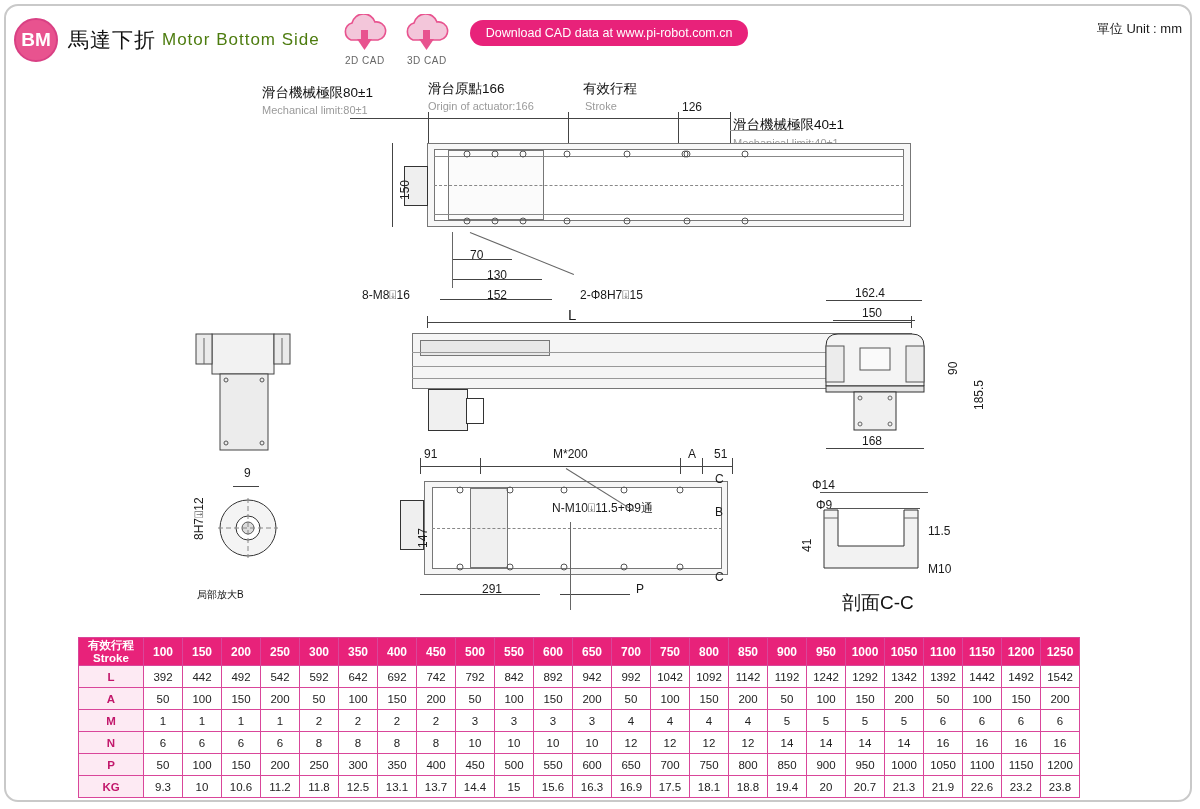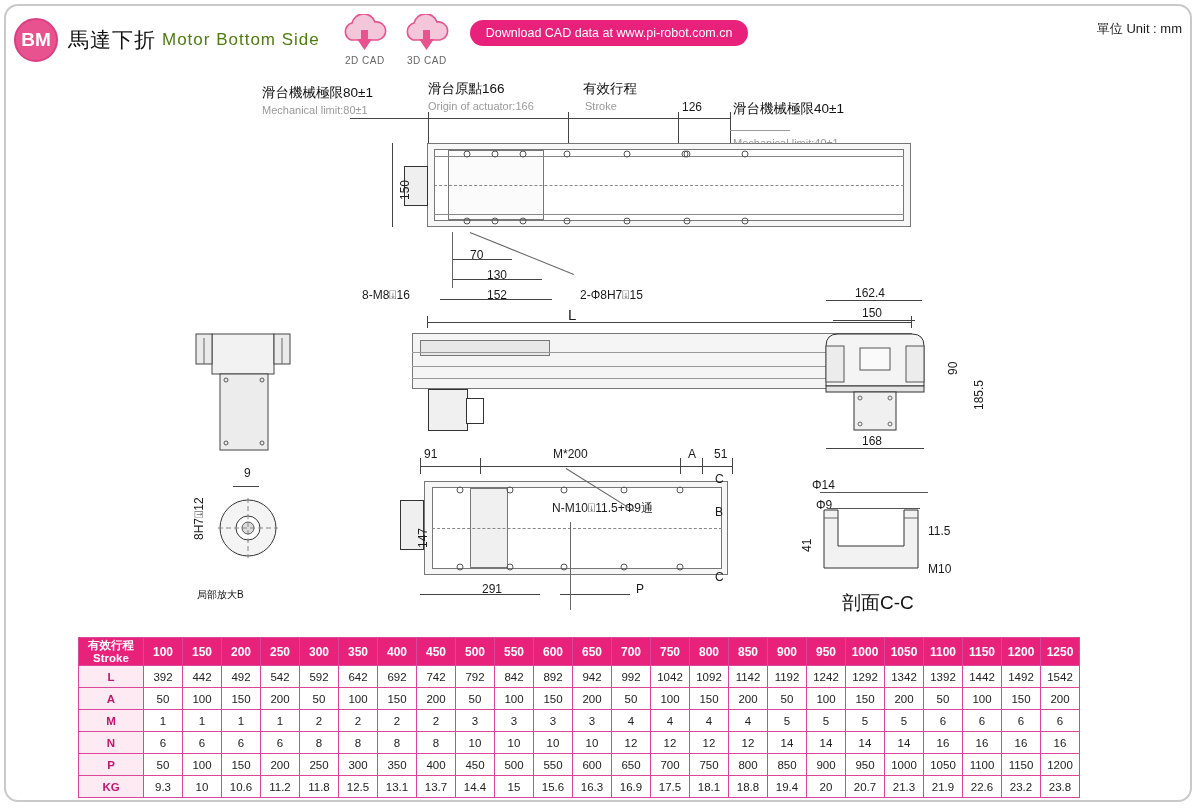--- a/index.html
+++ b/index.html
@@ -94,21 +94,21 @@
 </div>
 <div class="unit">單位 Unit : mm</div>
 
 <div class="t-cn" style="left:262px;top:84px;">滑台機械極限80±1</div>
 <div class="t-gray" style="left:262px;top:104px;">Mechanical limit:80±1</div>
 <div class="t-cn" style="left:428px;top:80px;">滑台原點166</div>
 <div class="t-gray" style="left:428px;top:100px;">Origin of actuator:166</div>
 <div class="t-cn" style="left:583px;top:80px;">有效行程</div>
 <div class="t-gray" style="left:585px;top:100px;">Stroke</div>
 <div class="t" style="left:682px;top:100px;">126</div>
-<div class="t-cn" style="left:733px;top:100px;">滑台機械極限40±1</div>
+<div class="t-cn" style="left:733px;top:116px;">滑台機械極限40±1</div>
 <div class="t-gray" style="left:733px;top:118px;margin-top:19px;">Mechanical limit:40±1</div>
 
 <div class="dimline" style="left:428px;top:118px;width:140px;"></div>
 <div class="dimtick" style="left:428px;top:112px;height:40px;"></div>
 <div class="dimtick" style="left:568px;top:112px;height:40px;"></div>
 <div class="dimline" style="left:568px;top:118px;width:110px;"></div>
 <div class="dimtick" style="left:678px;top:112px;height:40px;"></div>
 <div class="dimline" style="left:678px;top:118px;width:52px;"></div>
 <div class="dimtick" style="left:730px;top:112px;height:40px;"></div>
 <div class="dimline" style="left:350px;top:118px;width:78px;"></div>

